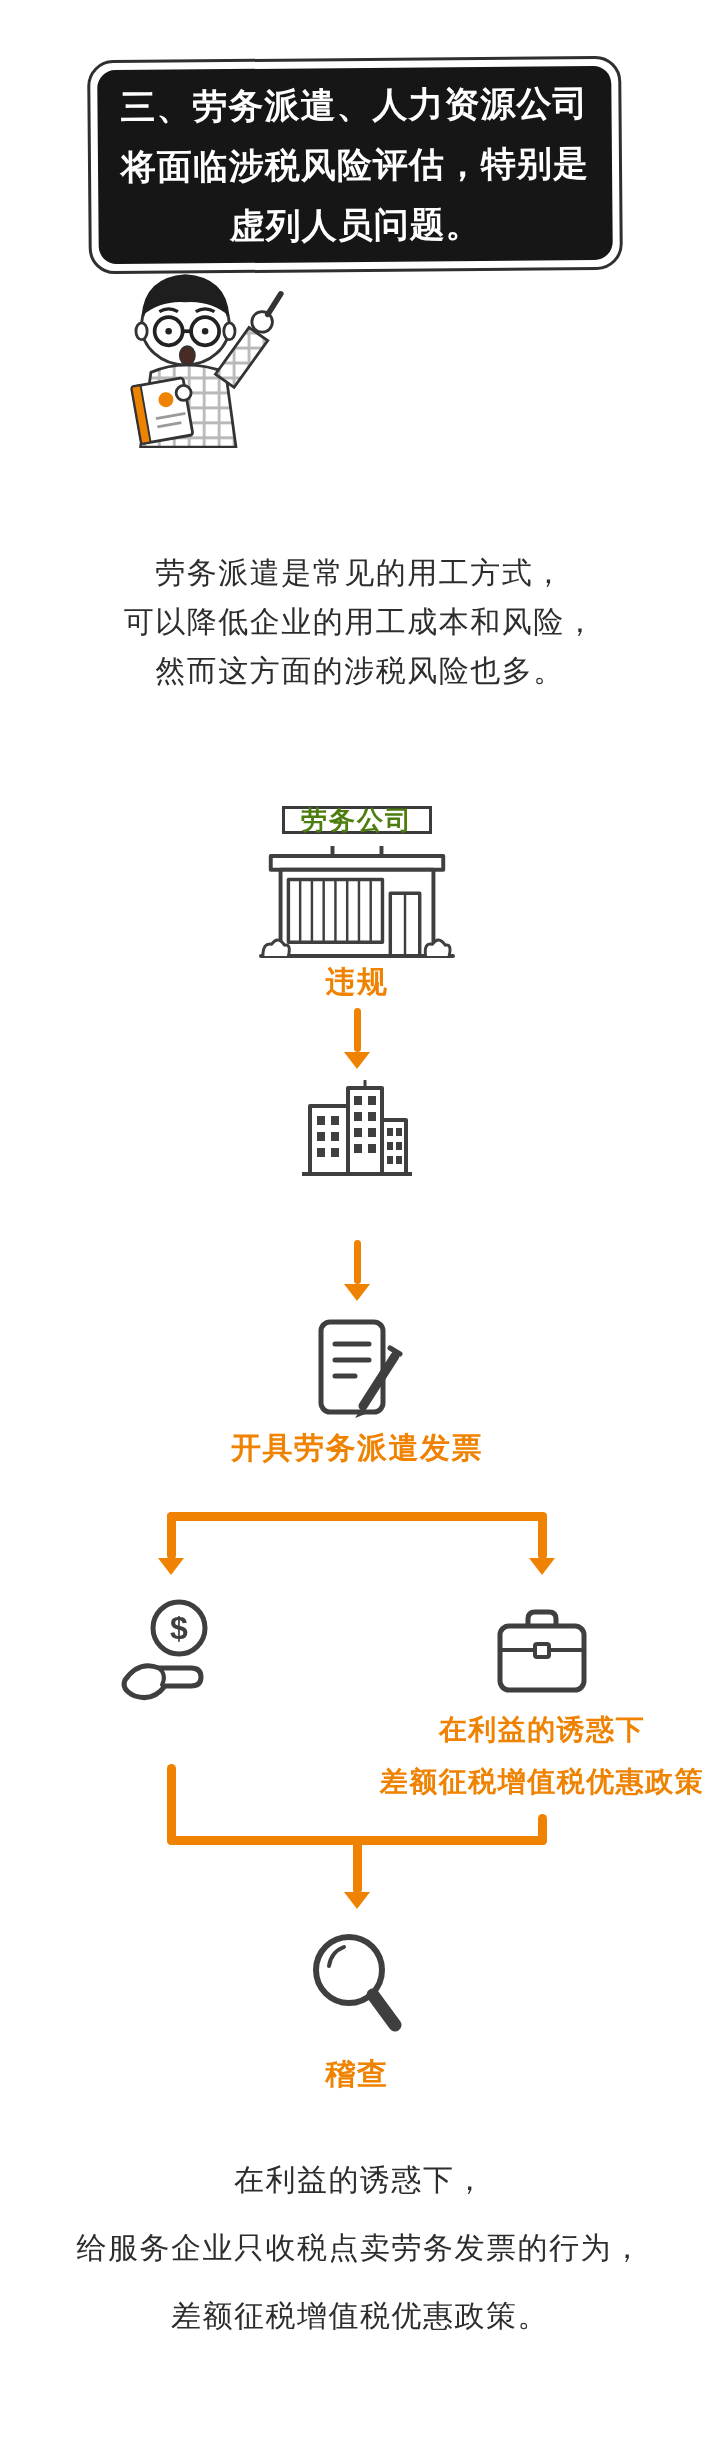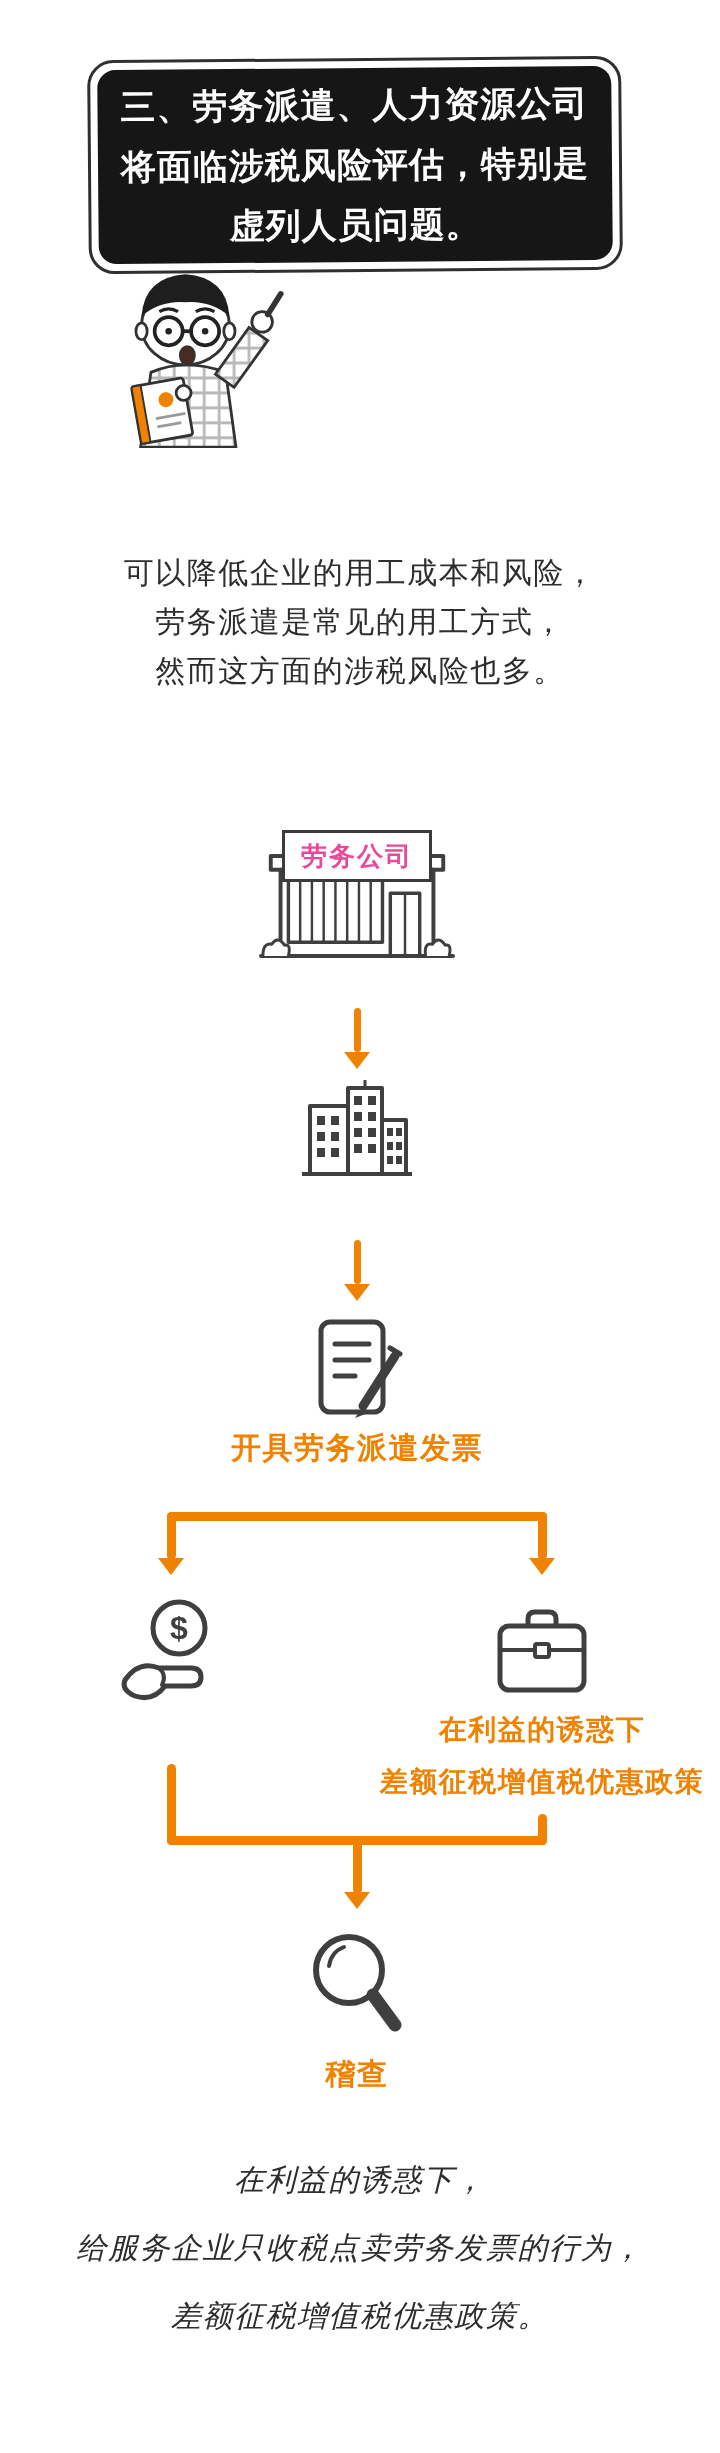--- a/index.html
+++ b/index.html
@@ -31,35 +31,35 @@
   .board-line{
     color:#ffffff;font-weight:700;font-size:35px;line-height:60px;
     letter-spacing:1px;text-align:center;white-space:nowrap;
   }
 
   
   .paragraph{position:absolute;left:0;width:720px;text-align:center;}
   .body-line{
     font-size:30px;color:var(--text);line-height:49px;letter-spacing:1.5px;white-space:nowrap;
   }
-  .outro .body-line{line-height:68px;font-style:italic;}
+  .outro .body-line{line-height:68px;}
 
   
   .orange-label{
     position:absolute;color:var(--accent);font-weight:700;font-size:30px;
     letter-spacing:1.5px;text-align:center;white-space:nowrap;
   }
   .orange-label.small{font-size:28px;line-height:52px;}
 
   
   .company-sign{
-    position:absolute;left:282px;top:806px;width:150px;height:52px;
+    position:absolute;left:282px;top:806px;width:150px;height:28px;
     border:3px solid #3b3b3b;background:#fff;
-    font-size:26px;font-weight:600;color:#ec4899;letter-spacing:2px;
-    display:flex;align-items:center;justify-content:center;z-index:2;margin-top:24px;
+    font-size:26px;font-weight:600;color:#4d7c0f;letter-spacing:2px;
+    display:flex;align-items:center;justify-content:center;z-index:2;
   }
 
   
   .v-arrow{
     position:absolute;width:26px;display:flex;flex-direction:column;align-items:center;
   }
   .v-arrow .shaft{width:7px;height:44px;background:var(--accent);border-radius:4px;}
   .v-arrow .head{
     width:0;height:0;border-left:13px solid transparent;border-right:13px solid transparent;
     border-top:17px solid var(--accent);
@@ -118,39 +118,40 @@
     <g transform="rotate(-10 75 165)">
       <rect x="46" y="140" width="56" height="62" rx="3" fill="#fff" stroke="#333" stroke-width="3"></rect>
       <rect x="46" y="140" width="10" height="62" rx="2" fill="#EF8200" stroke="#333" stroke-width="2"></rect>
       <circle cx="80" cy="160" r="8" fill="#EF8200"></circle>
       <path d="M66 178 H98 M66 187 H92" stroke="#9a9a9a" stroke-width="3"></path>
     </g>
     <circle cx="98" cy="152" r="8" fill="#fff" stroke="#333" stroke-width="3"></circle>
   </svg>
 
   <div class="paragraph" style="top:548px">
+    <div class="body-line">劳务派遣是常见的用工方式，</div>
     <div class="body-line">可以降低企业的用工成本和风险，</div>
-    <div class="body-line">劳务派遣是常见的用工方式，</div>
     <div class="body-line">然而这方面的涉税风险也多。</div>
   </div>
 
   <div class="company-sign">劳务公司</div>
   <svg class="abs" style="left:259px;top:846px;width:196px;height:118px" viewBox="0 0 200 120" fill="none" stroke="#3F3F3F" stroke-linecap="round" stroke-linejoin="round">
     <path d="M75 0 V10 M125 0 V10" stroke-width="4"></path>
     <rect x="12" y="10" width="176" height="14" fill="#fff" stroke-width="4"></rect>
     <rect x="22" y="24" width="156" height="88" fill="#fff" stroke-width="4"></rect>
     <rect x="30" y="34" width="96" height="64" stroke-width="3.5"></rect>
     <path d="M42 34 V98 M54 34 V98 M66 34 V98 M78 34 V98 M90 34 V98 M102 34 V98 M114 34 V98" stroke-width="2.5"></path>
     <rect x="134" y="48" width="30" height="64" stroke-width="3.5"></rect>
     <path d="M149 48 V112" stroke-width="2.5"></path>
     <path d="M2 112 H198" stroke-width="4"></path>
     <path d="M4 112 Q4 98 13 100 Q19 91 26 101 Q33 99 30 112" fill="#fff" stroke-width="3"></path>
     <path d="M170 112 Q168 98 177 100 Q183 91 190 101 Q197 99 194 112" fill="#fff" stroke-width="3"></path>
   </svg>
 
+  <div class="orange-label" style="left:257px;top:962px;width:200px">违规</div>
 
   <div class="v-arrow" style="left:344px;top:1008px">
     <div class="shaft"></div>
       <div class="head"></div>
   </div>
 
   <svg class="abs" style="left:302px;top:1080px;width:110px;height:100px" viewBox="0 0 110 100" fill="none" stroke="#3F3F3F" stroke-linecap="round" stroke-linejoin="round">
     <rect x="8" y="26" width="38" height="68" fill="#fff" stroke-width="4"></rect>
     <rect x="46" y="8" width="34" height="86" fill="#fff" stroke-width="4"></rect>
     <rect x="80" y="40" width="24" height="54" fill="#fff" stroke-width="4"></rect>

